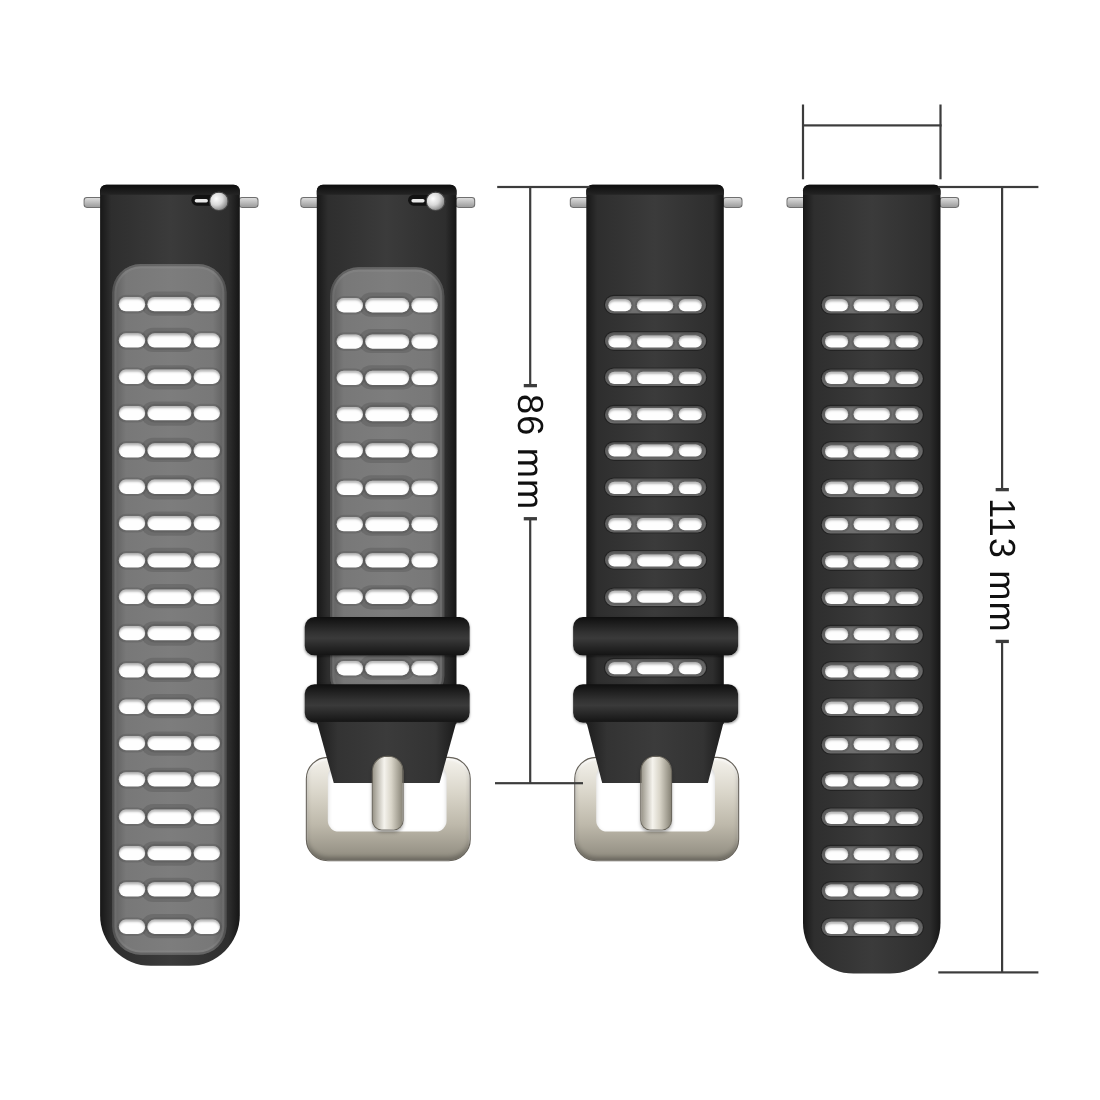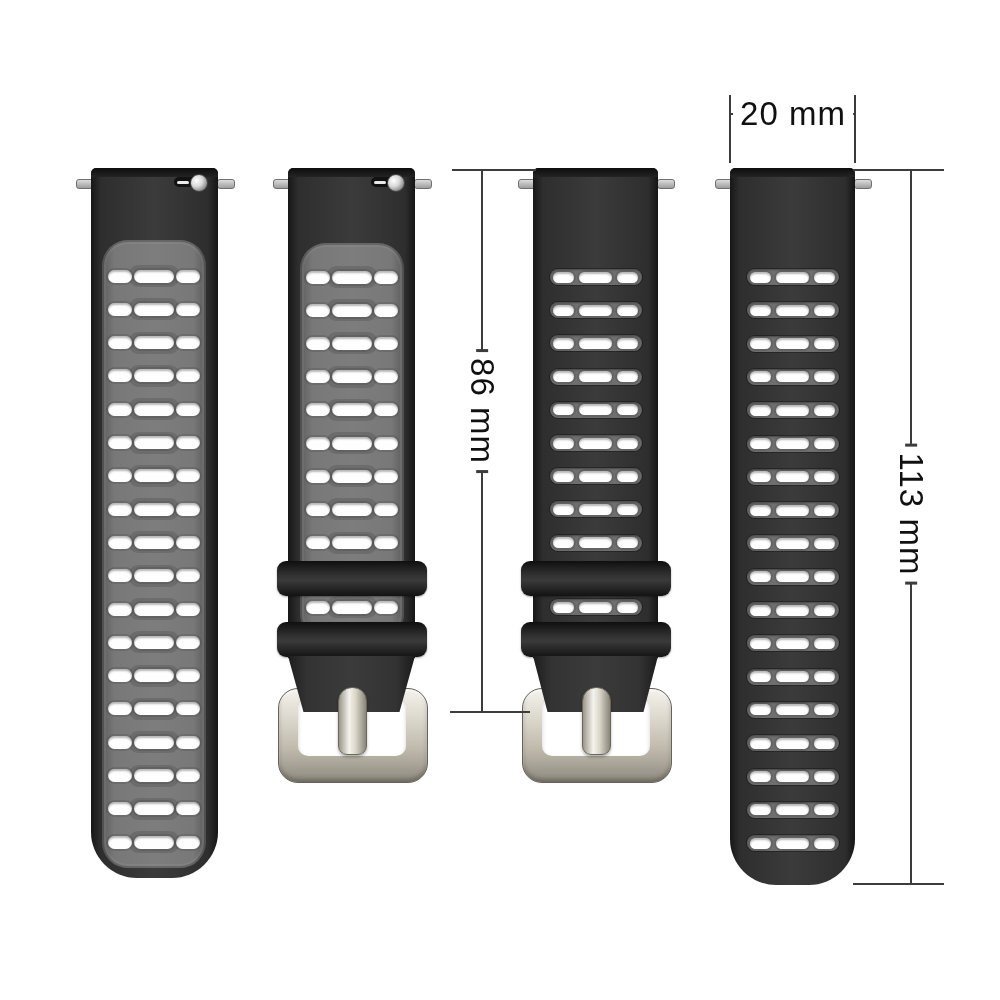--- a/index.html
+++ b/index.html
@@ -309,21 +309,20 @@
       <div class="hole" style="left: 814px; top: 804.3px; width: 21px; height: 11px; border-radius: 6px;"></div>
       <div class="slot" style="left: 746.5px; top: 835.1px; width: 92px; height: 16px;"></div>
       <div class="hole" style="left: 750px; top: 837.6px; width: 21px; height: 11px; border-radius: 6px;"></div>
       <div class="hole" style="left: 776px; top: 837.6px; width: 33px; height: 11px; border-radius: 6px;"></div>
       <div class="hole" style="left: 814px; top: 837.6px; width: 21px; height: 11px; border-radius: 6px;"></div>
     </div>
 
   <div class="dim-line" style="left:729px;top:95px;width:2px;height:68px;"></div>
   <div class="dim-line" style="left:854px;top:95px;width:2px;height:68px;"></div>
   <div class="dim-line" style="left:730px;top:113px;width:126px;height:2px;"></div>
-  <div class="dim-label" style="left:793px;top:114px;">20 mm</div>
 
   <div class="dim-line" style="left:452px;top:169px;width:84px;height:2px;"></div>
   <div class="dim-line" style="left:450px;top:711px;width:80px;height:2px;"></div>
   <div class="dim-line" style="left:481px;top:170px;width:2px;height:542px;"></div>
   <div class="dim-label rot" style="left:482px;top:411px;">86 mm</div>
 
   <div class="dim-line" style="left:853px;top:169px;width:91px;height:2px;"></div>
   <div class="dim-line" style="left:853px;top:883px;width:91px;height:2px;"></div>
   <div class="dim-line" style="left:910px;top:170px;width:2px;height:714px;"></div>
   <div class="dim-label rot" style="left:911px;top:514px;">113 mm</div>

